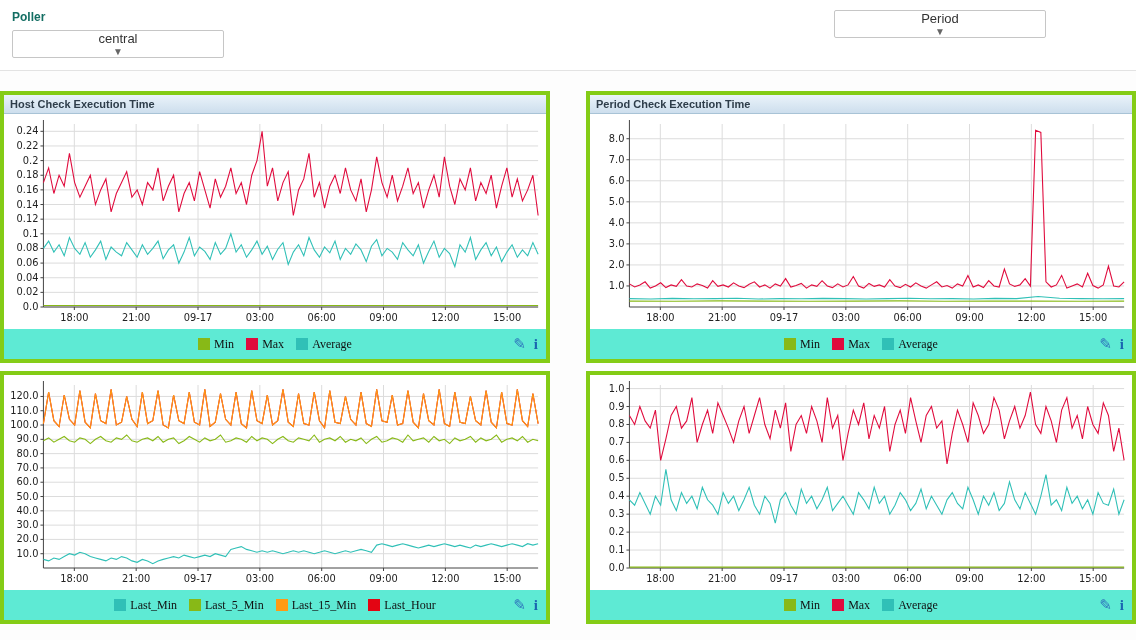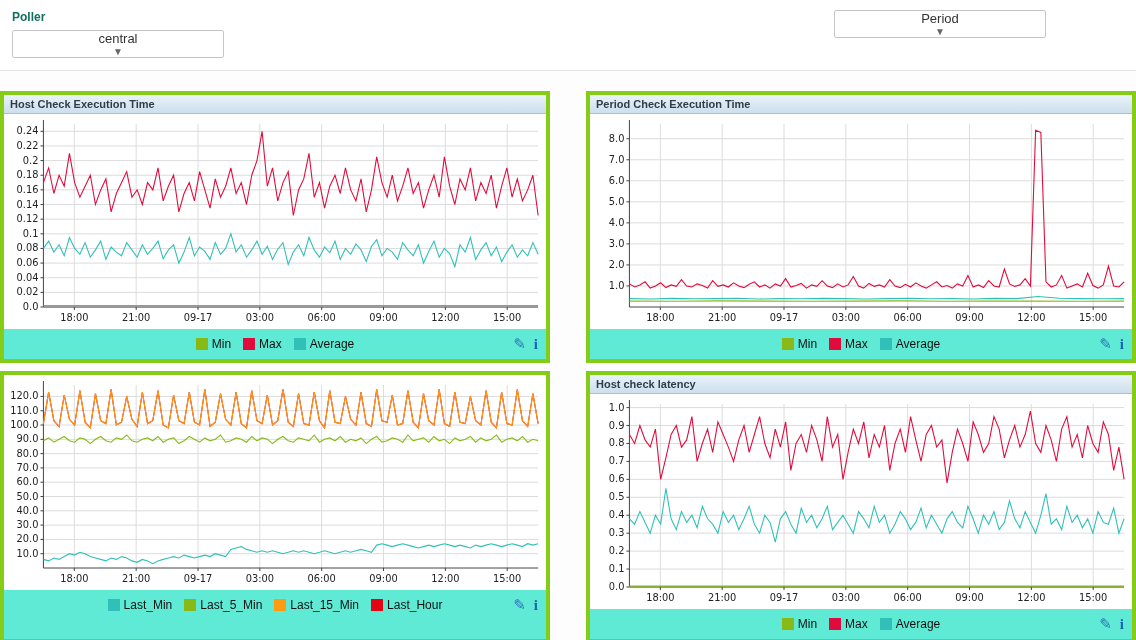--- a/index.html
+++ b/index.html
@@ -48,21 +48,21 @@
     border-bottom: 1px solid #a8c3d6;
     font-size: 11px; font-weight: bold; color: #2e3d4a;
     padding: 0 6px;
   }
   .chart-wrap { background: #fff; }
   .chart-wrap svg { display: block; width: 100%; height: 215px; }
   .panel-footer {
     position: relative; height: 30px;
     display: flex; align-items: center; justify-content: center;
   }
-  .legend { display: flex; align-items: center; gap: 12px; }
+  .legend { display: flex; align-items: center; gap: 12px; font-family: Liberation Serif, serif; }
   .legend-item { display: flex; align-items: center; font-size: 12px; color: #111; cursor: pointer; }
   .sw { width: 12px; height: 12px; display: inline-block; margin-right: 4px; }
   .panel-icons {
     position: absolute; right: 8px; top: 0; height: 100%;
     display: flex; align-items: center; gap: 8px;
   }
   .icon { cursor: pointer; }
   .icon.pencil { color: #2e77bc; font-size: 15px; font-family: "DejaVu Sans", sans-serif; }
   .icon.info  { color: #1a66b0; font-size: 15px; font-weight: bold; font-family: "Liberation Serif", serif; }
 </style>
@@ -355,21 +355,20 @@
           </span>
       </div>
       <div class="panel-icons">
         <span class="icon pencil">✎</span>
         <span class="icon info">i</span>
       </div>
     </footer>
   </section>
 
   <section class="panel">
-    <header class="panel-header">Host check latency</header>
     <div class="chart-wrap">
       <svg viewBox="0 0 550 215" preserveAspectRatio="none">
           <line x1="40" y1="193" x2="542" y2="193" stroke="#dcdcdc" stroke-width="1"></line>
           <line x1="37" y1="193" x2="40" y2="193" stroke="#444" stroke-width="1"></line>
           <text x="35" y="196" text-anchor="end" font-size="10" fill="#222" font-family="DejaVu Sans, sans-serif">0.0</text>
           <line x1="40" y1="175.05882352941177" x2="542" y2="175.05882352941177" stroke="#dcdcdc" stroke-width="1"></line>
           <line x1="37" y1="175.05882352941177" x2="40" y2="175.05882352941177" stroke="#444" stroke-width="1"></line>
           <text x="35" y="178.05882352941177" text-anchor="end" font-size="10" fill="#222" font-family="DejaVu Sans, sans-serif">0.1</text>
           <line x1="40" y1="157.11764705882354" x2="542" y2="157.11764705882354" stroke="#dcdcdc" stroke-width="1"></line>
           <line x1="37" y1="157.11764705882354" x2="40" y2="157.11764705882354" stroke="#444" stroke-width="1"></line>

